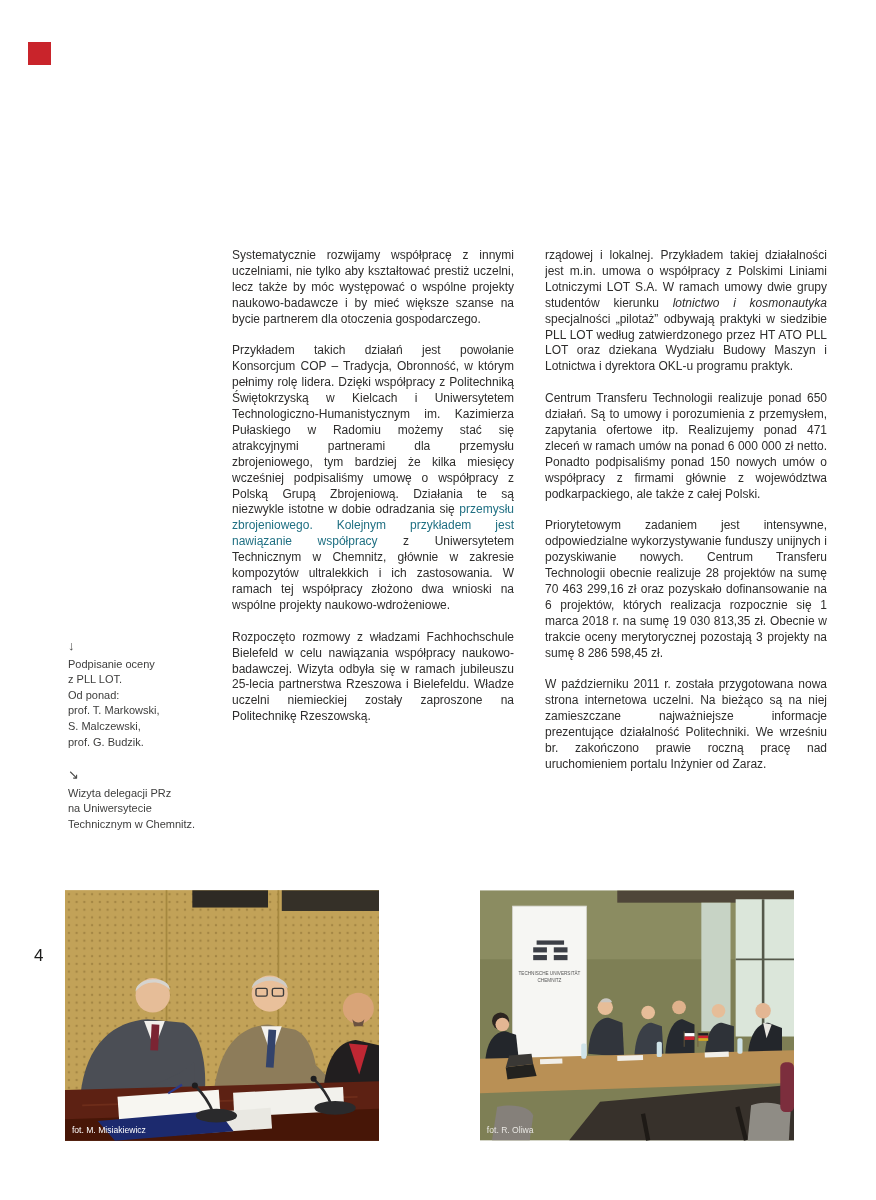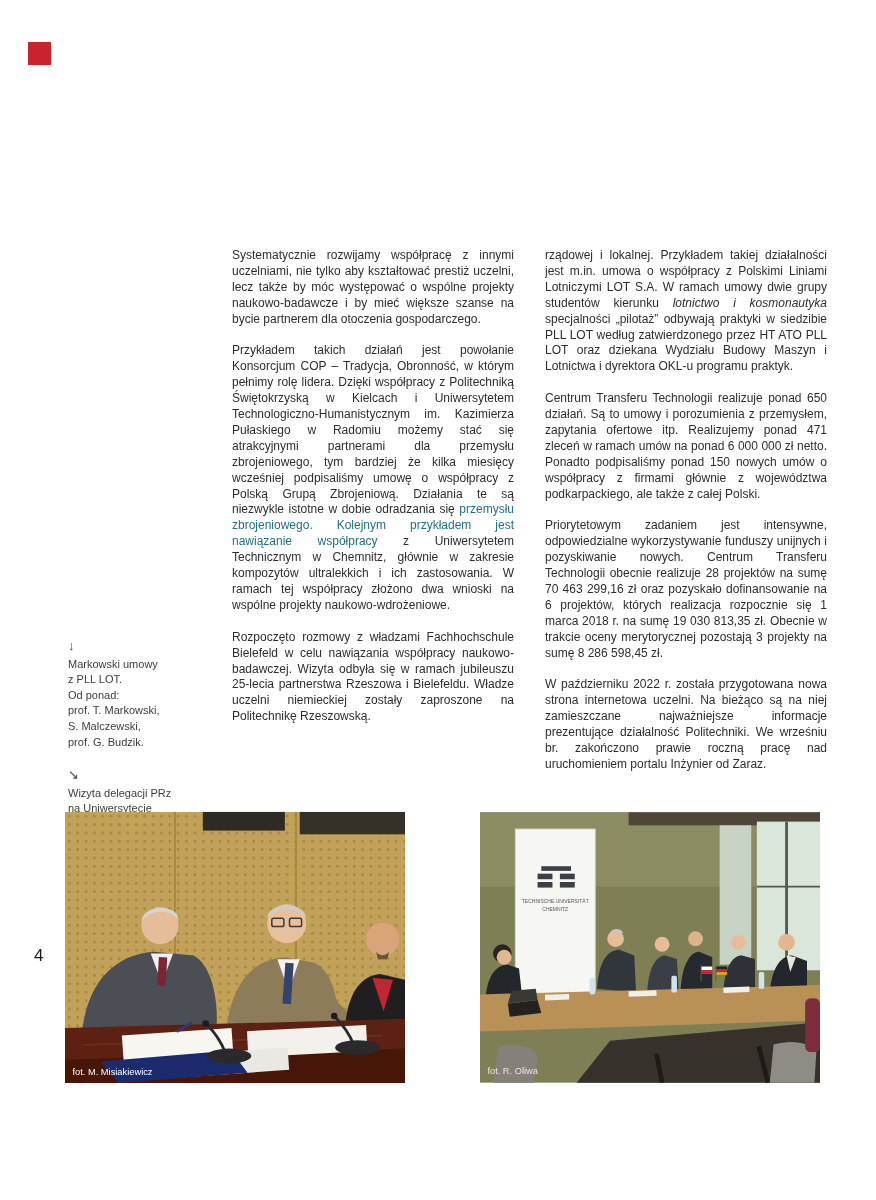--- a/index.html
+++ b/index.html
@@ -24,48 +24,48 @@
   .margin-notes{
     position:absolute;left:68px;top:638px;width:155px;
     font-size:11px;line-height:15.6px;color:#3d3d3c;
   }
   .margin-note{margin-bottom:17px;}
   .note-arrow{font-size:13px;color:#4a4a49;margin-bottom:3px;}
   .page-number{
     position:absolute;left:34px;top:946px;
     font-size:17px;color:#1c1c1b;
   }
-  .photo{position:absolute;top:802px;width:340px;height:291px;}
+  .photo{position:absolute;top:870px;width:314px;height:291px;}
   #photo-left{left:65px;}
   #photo-right{left:460px;padding-left:20px;}
   .photo svg{display:block;width:100%;height:100%;}
 </style>
 </head>
 <body>
 
 <div id="page">
 
   <div class="accent-square" style="background: rgb(201, 36, 43);"></div>
 
   <div id="col1" class="text-col">
       <p><span>Systematycznie rozwijamy współpracę z innymi uczelniami, nie tylko aby kształtować prestiż uczelni, lecz także by móc występować o wspólne projekty naukowo-badawcze i by mieć większe szanse na bycie partnerem dla otoczenia gospodarczego.</span></p>
       <p><span>Przykładem takich działań jest powołanie Konsorcjum COP – Tradycja, Obronność, w którym pełnimy rolę lidera. Dzięki współpracy z Politechniką Świętokrzyską w Kielcach i Uniwersytetem Technologiczno-Humanistycznym im. Kazimierza Pułaskiego w Radomiu możemy stać się atrakcyjnymi partnerami dla przemysłu zbrojeniowego, tym bardziej że kilka miesięcy wcześniej podpisaliśmy umowę o współpracy z Polską Grupą Zbrojeniową. Działania te są niezwykle istotne w dobie odradzania się </span><span style="color: rgb(31, 111, 130);">przemysłu zbrojeniowego. Kolejnym przykładem jest nawiązanie współpracy</span><span> z Uniwersytetem Technicznym w Chemnitz, głównie w zakresie kompozytów ultralekkich i ich zastosowania. W ramach tej współpracy złożono dwa wnioski na wspólne projekty naukowo-wdrożeniowe.</span></p>
       <p><span>Rozpoczęto rozmowy z władzami Fachhochschule Bielefeld w celu nawiązania współpracy naukowo-badawczej. Wizyta odbyła się w ramach jubileuszu 25-lecia partnerstwa Rzeszowa i Bielefeldu. Władze uczelni niemieckiej zostały zaproszone na Politechnikę Rzeszowską.</span></p>
     </div>
   <div id="col2" class="text-col">
       <p><span>rządowej i lokalnej. Przykładem takiej działalności jest m.in. umowa o współpracy z Polskimi Liniami Lotniczymi LOT S.A. W ramach umowy dwie grupy studentów kierunku </span><span style="font-style: italic;">lotnictwo i kosmonautyka</span><span> specjalności „pilotaż” odbywają praktyki w siedzibie PLL LOT według zatwierdzonego przez HT ATO PLL LOT oraz dziekana Wydziału Budowy Maszyn i Lotnictwa i dyrektora OKL-u programu praktyk.</span></p>
       <p><span>Centrum Transferu Technologii realizuje ponad 650 działań. Są to umowy i porozumienia z przemysłem, zapytania ofertowe itp. Realizujemy ponad 471 zleceń w ramach umów na ponad 6 000 000 zł netto. Ponadto podpisaliśmy ponad 150 nowych umów o współpracy z firmami głównie z województwa podkarpackiego, ale także z całej Polski.</span></p>
       <p><span>Priorytetowym zadaniem jest intensywne, odpowiedzialne wykorzystywanie funduszy unijnych i pozyskiwanie nowych. Centrum Transferu Technologii obecnie realizuje 28 projektów na sumę 70 463 299,16 zł oraz pozyskało dofinansowanie na 6 projektów, których realizacja rozpocznie się 1 marca 2018 r. na sumę 19 030 813,35 zł. Obecnie w trakcie oceny merytorycznej pozostają 3 projekty na sumę 8 286 598,45 zł.</span></p>
-      <p><span>W październiku 2022 r. została przygotowana nowa strona internetowa uczelni. Na bieżąco są na niej zamieszczane najważniejsze informacje prezentujące działalność Politechniki. We wrześniu br. zakończono prawie roczną pracę nad uruchomieniem portalu Inżynier od Zaraz.</span></p>
+      <p><span>W październiku 2011 r. została przygotowana nowa strona internetowa uczelni. Na bieżąco są na niej zamieszczane najważniejsze informacje prezentujące działalność Politechniki. We wrześniu br. zakończono prawie roczną pracę nad uruchomieniem portalu Inżynier od Zaraz.</span></p>
     </div>
 
   <div class="margin-notes">
       <div class="margin-note">
         <div class="note-arrow">↓</div>
-        <div class="note-line">Markowski umowy</div>
+        <div class="note-line">Podpisanie oceny</div>
         <div class="note-line">z PLL LOT.</div>
         <div class="note-line">Od ponad:</div>
         <div class="note-line">prof. T. Markowski,</div>
         <div class="note-line">S. Malczewski,</div>
         <div class="note-line">prof. G. Budzik.</div>
       </div>
       <div class="margin-note">
         <div class="note-arrow">↘</div>
         <div class="note-line">Wizyta delegacji PRz</div>
         <div class="note-line">na Uniwersytecie</div>

